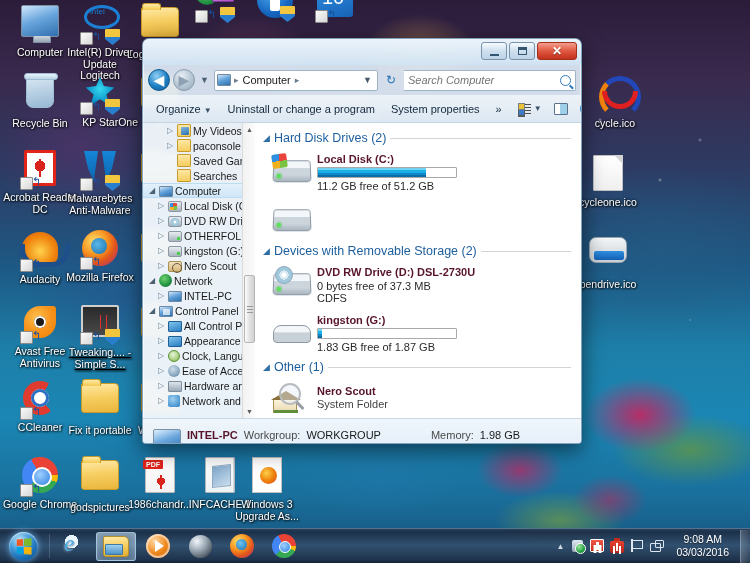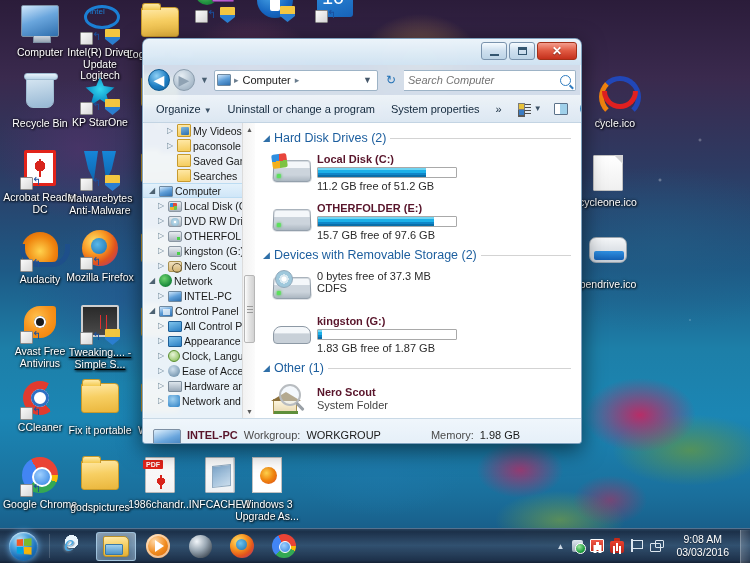--- a/index.html
+++ b/index.html
@@ -672,21 +672,21 @@
         <div class="ic-folder"></div>
       </div>
       <div class="label">Logitech Input</div>
     </div>
     <div class="desk-icon" style="left: 2px; top: 72px;">
       <div class="glyph">
         <div class="ic-recycle"></div>
       </div>
       <div class="label">Recycle Bin</div>
     </div>
-    <div class="desk-icon" style="left: 62px; top: 72px;">
+    <div class="desk-icon" style="left: 62px; top: 72px; text-align: right;">
       <div class="glyph">
         <div class="ic-kpstar"></div>
         <span class="shortcut-arrow"></span>
         <span class="ic-shield"></span>
       </div>
       <div class="label">KP StarOne</div>
     </div>
     <div class="desk-icon" style="left: 122px; top: 72px;">
       <div class="glyph">
         <div class="ic-folder"></div>
@@ -1024,39 +1024,33 @@
             <div class="drive-bar">
               <div class="drive-fill" style="width: 78%;"></div>
             </div>
             <div class="drive-sub">11.2 GB free of 51.2 GB</div>
           </div>
         </div>
         <div class="drive-row">
           <div class="drive-icon">
             <div class="dv-body"></div>
           </div>
-          <div class="drive-info">
-            <div class="drive-name">OTHERFOLDER (E:)</div>
-            <div class="drive-bar">
-              <div class="drive-fill" style="width: 84%;"></div>
-            </div>
-            <div class="drive-sub">15.7 GB free of 97.6 GB</div>
-          </div>
         </div>
         <div class="group-hdr">
           <span class="group-tw">◢</span>
           <span class="group-title">Devices with Removable Storage (2)</span>
           <span class="group-rule"></span>
         </div>
         <div class="drive-row">
           <div class="drive-icon">
             <div class="dv-body"></div>
             <div class="dv-disc"></div>
           </div>
           <div class="drive-info">
+            <div class="drive-name">DVD RW Drive (D:) DSL-2730U</div>
             <div class="drive-sub">0 bytes free of 37.3 MB</div>
             <div class="drive-sub2">CDFS</div>
           </div>
         </div>
         <div class="drive-row">
           <div class="drive-icon">
             <div class="dv-usb"></div>
           </div>
           <div class="drive-info">
             <div class="drive-name">kingston (G:)</div>

